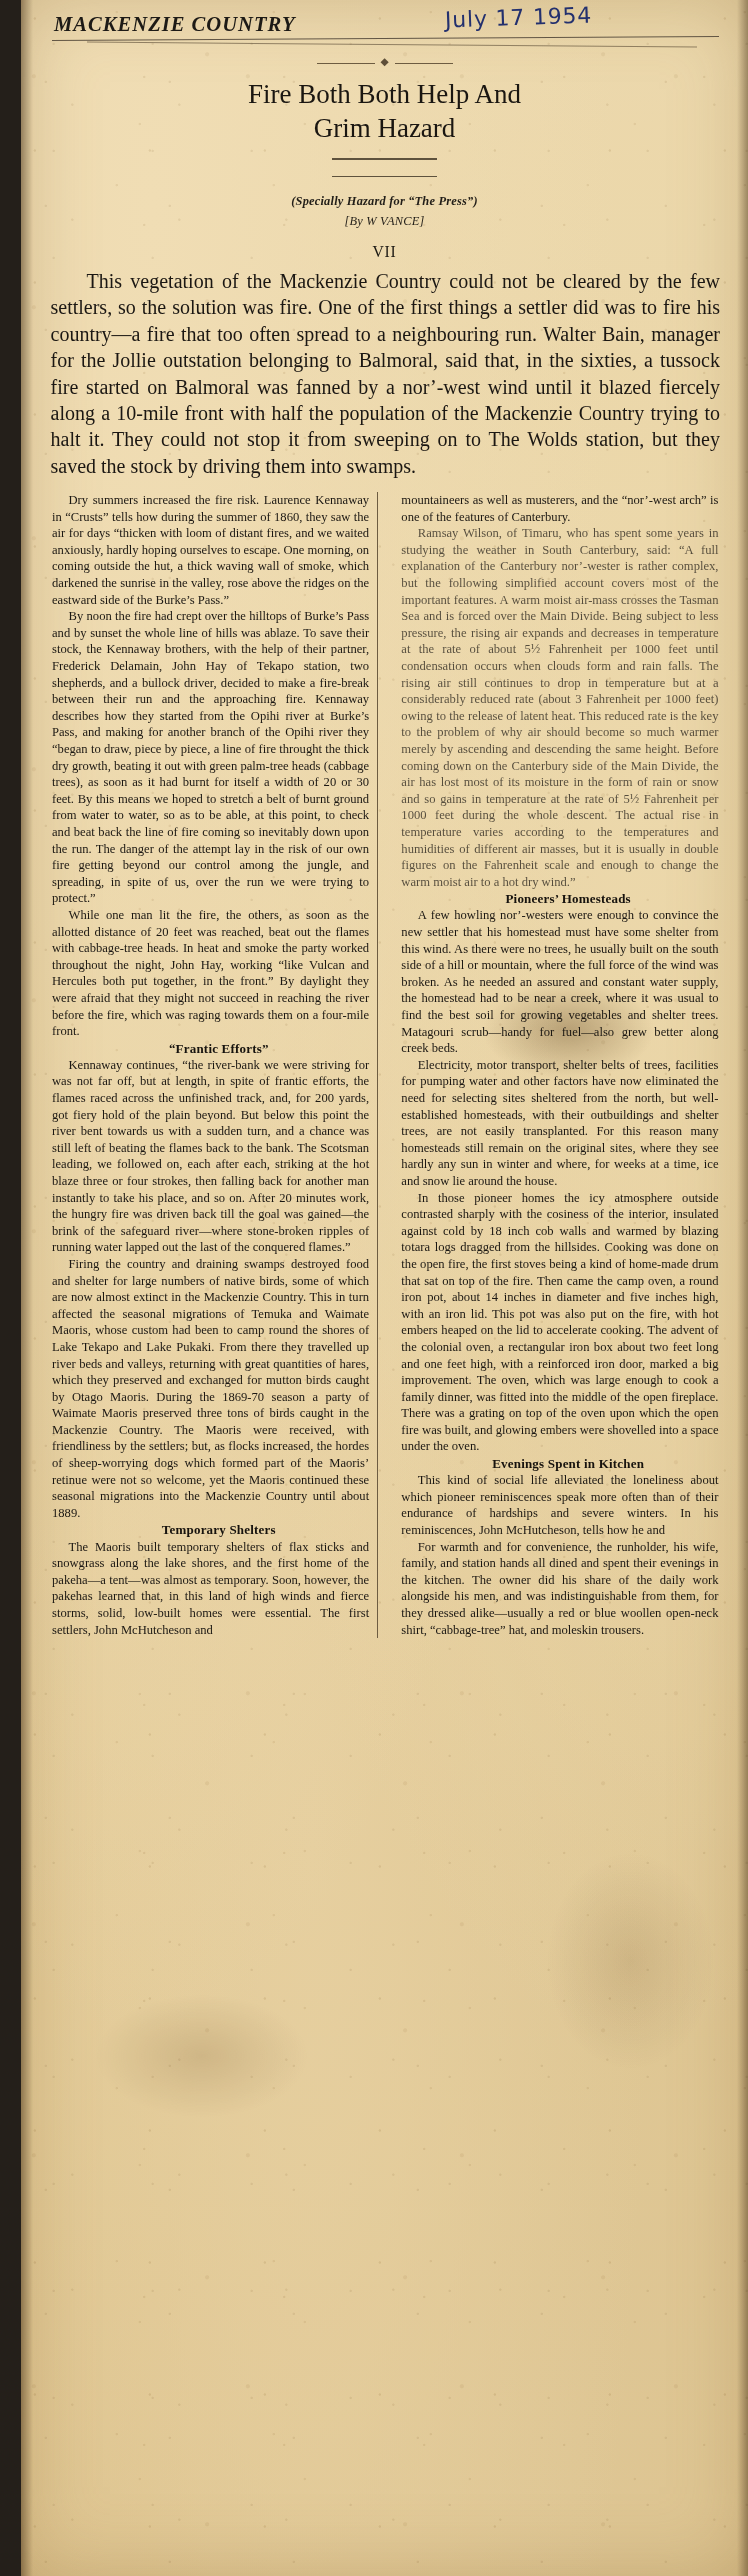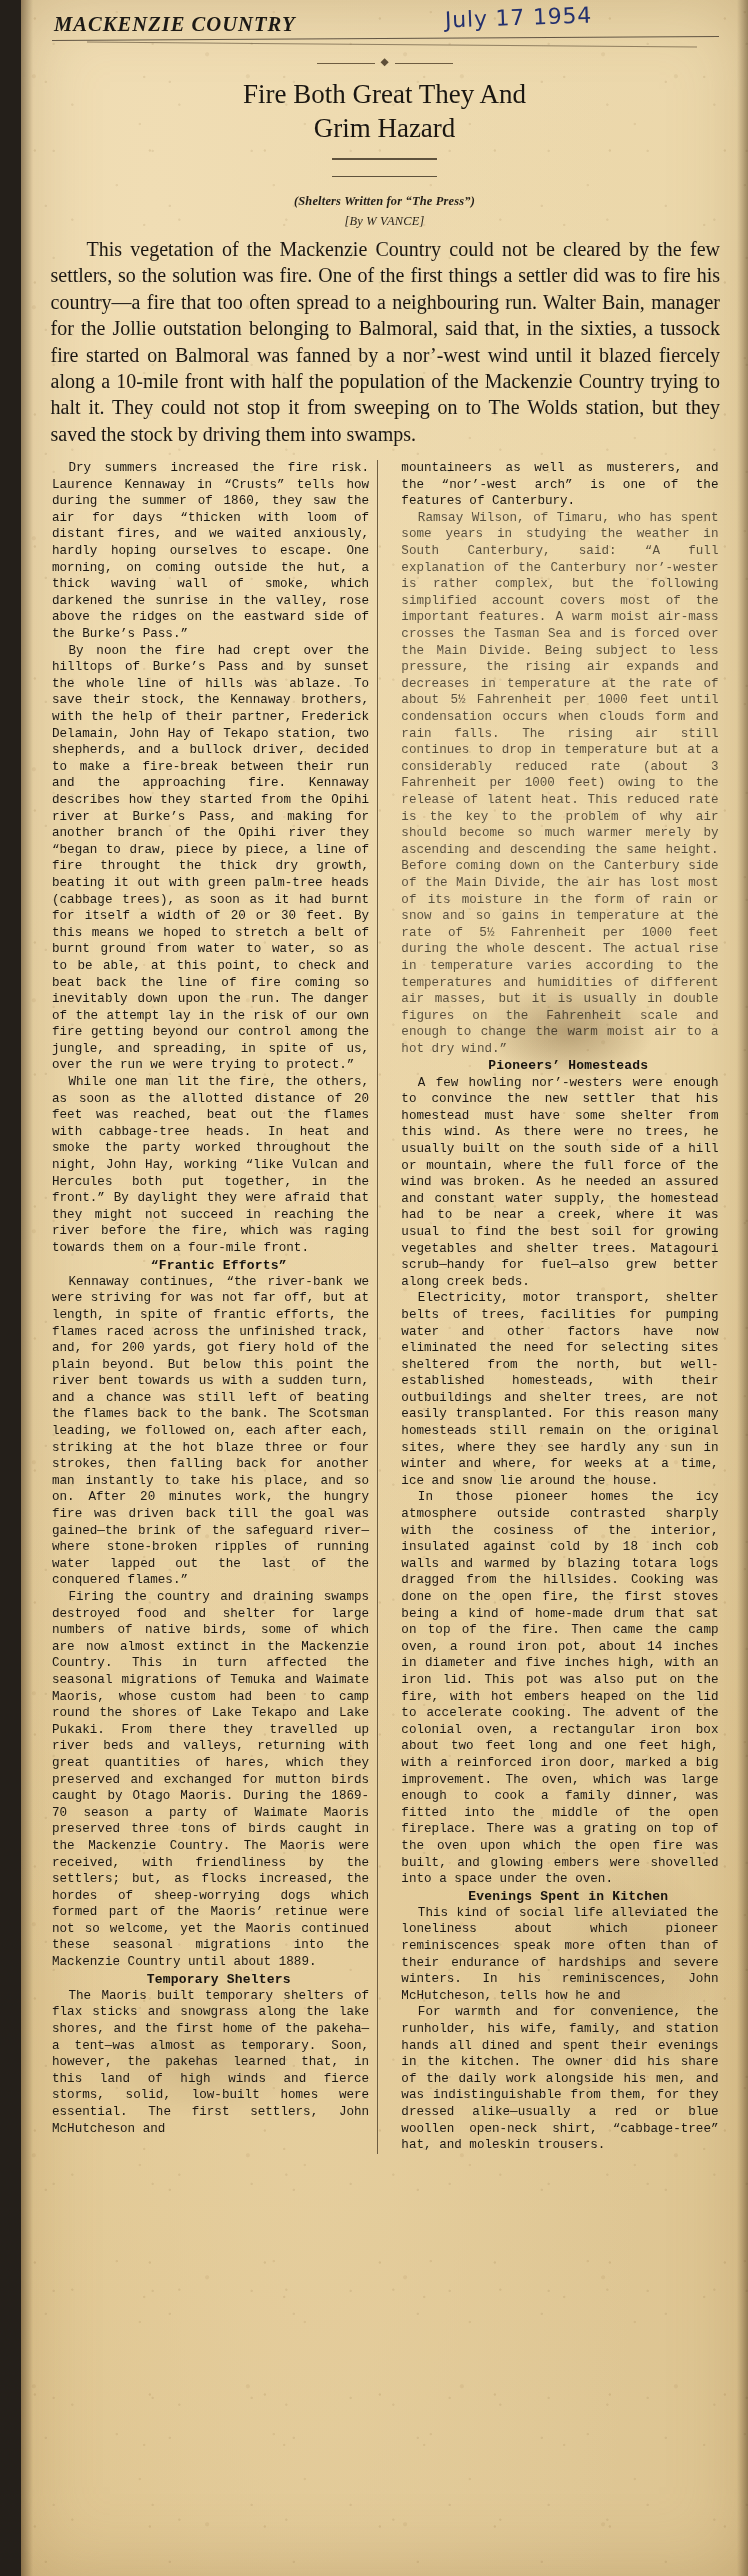--- a/index.html
+++ b/index.html
@@ -128,21 +128,20 @@
     font-size:20px;line-height:1.32;
     text-align:justify;text-indent:36px;
     color:#1b1713;
     -webkit-hyphens:none;hyphens:none;
   }
 
   
   .cols{
     display:flex;margin:13px 11.5px 0 13px;
     align-items:flex-start;
-    font-family:Liberation Mono, monospace;
   }
   .col{
     width:339px;font-size:12.6px;line-height:1.318;
     text-align:justify;color:#1c1813;
   }
   .col.right{padding-left:23px;border-left:0.8px solid #6d5c41;margin-left:8.2px;}
   .col p{margin:0;text-indent:16.5px;}
   .sub{
     text-align:center;font-weight:700;font-size:13px;
     margin:5.8px 0 1.6px;text-indent:0;letter-spacing:0.2px;color:#17130e;
@@ -175,31 +174,32 @@
       <div class="rule-hand2"></div>
       <div class="datestamp">July 17 1954</div>
     </div>
 
 
     <div class="diamond">
       <span>◆</span>
     </div>
 
     <h2 class="deck">
-      <span>Fire Both Great They And</span><br>
+      <span>Fire Both Both Help And</span><br>
       <span>Grim Hazard</span>
     </h2>
 
     <div class="rule-short"></div>
 
 
     <div class="rule-short2"></div>
 
-    <div class="credit">(Shelters Written for “The Press”)</div>
+    <div class="credit">(Specially Hazard for “The Press”)</div>
     <div class="byline">[By W VANCE]</div>
+    <div class="partnum">VII</div>
 
     <div class="lead">This vegetation of the Mackenzie Country could not be cleared by the few settlers, so the solution was fire. One of the first things a settler did was to fire his country—a fire that too often spread to a neighbouring run. Walter Bain, manager for the Jollie outstation belonging to Balmoral, said that, in the sixties, a tussock fire started on Balmoral was fanned by a nor’-west wind until it blazed fiercely along a 10-mile front with half the population of the Mackenzie Country trying to halt it. They could not stop it from sweeping on to The Wolds station, but they saved the stock by driving them into swamps.</div>
 
     <div class="cols">
       <div class="col left">
         <p>Dry summers increased the fire risk. Laurence Kennaway in “Crusts” tells how during the summer of 1860, they saw the air for days “thicken with loom of distant fires, and we waited anxiously, hardly hoping ourselves to escape. One morning, on coming outside the hut, a thick waving wall of smoke, which darkened the sunrise in the valley, rose above the ridges on the eastward side of the Burke’s Pass.”</p>
         <p>By noon the fire had crept over the hilltops of Burke’s Pass and by sunset the whole line of hills was ablaze. To save their stock, the Kennaway brothers, with the help of their partner, Frederick Delamain, John Hay of Tekapo station, two shepherds, and a bullock driver, decided to make a fire-break between their run and the approaching fire. Kennaway describes how they started from the Opihi river at Burke’s Pass, and making for another branch of the Opihi river they “began to draw, piece by piece, a line of fire throught the thick dry growth, beating it out with green palm-tree heads (cabbage trees), as soon as it had burnt for itself a width of 20 or 30 feet. By this means we hoped to stretch a belt of burnt ground from water to water, so as to be able, at this point, to check and beat back the line of fire coming so inevitably down upon the run. The danger of the attempt lay in the risk of our own fire getting beyond our control among the jungle, and spreading, in spite of us, over the run we were trying to protect.”</p>
         <p>While one man lit the fire, the others, as soon as the allotted distance of 20 feet was reached, beat out the flames with cabbage-tree heads. In heat and smoke the party worked throughout the night, John Hay, working “like Vulcan and Hercules both put together, in the front.” By daylight they were afraid that they might not succeed in reaching the river before the fire, which was raging towards them on a four-mile front.</p>
         <p class="sub">“Frantic Efforts”</p>
         <p>Kennaway continues, “the river-bank we were striving for was not far off, but at length, in spite of frantic efforts, the flames raced across the unfinished track, and, for 200 yards, got fiery hold of the plain beyond. But below this point the river bent towards us with a sudden turn, and a chance was still left of beating the flames back to the bank. The Scotsman leading, we followed on, each after each, striking at the hot blaze three or four strokes, then falling back for another man instantly to take his place, and so on. After 20 minutes work, the hungry fire was driven back till the goal was gained—the brink of the safeguard river—where stone-broken ripples of running water lapped out the last of the conquered flames.”</p>

